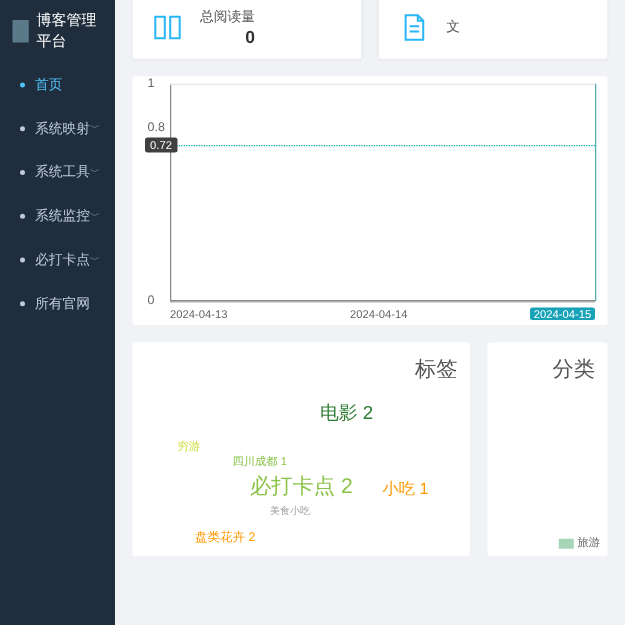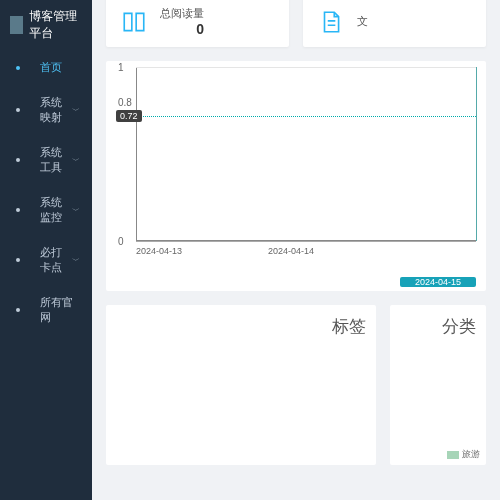--- a/index.html
+++ b/index.html
@@ -4,41 +4,41 @@
 <style>
 * { margin: 0; padding: 0; box-sizing: border-box; font-family: -apple-system, BlinkMacSystemFont, "Helvetica Neue", Arial, sans-serif; }
 body { background: #f0f2f5; width: 500px; height: 500px; overflow: hidden; font-size: 12px; }
 .layout { display: flex; height: 100%; }
 .sidebar { width: 92px; background: #1f2d3d; color: #bfcbd9; flex-shrink: 0; height: 100%; }
 .brand { display: flex; align-items: center; padding: 8px 10px; color: #fff; font-size: 12px; }
 .brand-logo { width: 18px; height: 18px; background: #5a7a8a; margin-right: 6px; }
 .menu { list-style: none; }
 .menu-item { display: flex; align-items: center; justify-content: space-between; padding: 10px 12px; color: #bfcbd9; font-size: 11px; cursor: pointer; }
 .menu-item.active { color: #4fc3f7; }
-.menu-item .mi-left { display: flex; align-items: center; gap: 16px; justify-content: flex-end; }
+.menu-item .mi-left { display: flex; align-items: center; gap: 4px; justify-content: flex-end; }
 .menu-item .mi-icon { width: 12px; height: 12px; display: inline-block; }
 .menu-item .chev { font-size: 8px; color: #8a99a8; }
 .main { flex: 1; overflow: hidden; padding: 0; text-align: right; }
 .stats-row { display: flex; gap: 14px; padding: 0 14px; margin-top: -4px; }
 .stat-card { flex: 1; background: #fff; padding: 10px 14px; display: flex; align-items: center; gap: 12px; border-radius: 2px; box-shadow: 0 1px 3px rgba(0,0,0,0.05); }
 .stat-icon { width: 28px; height: 28px; color: #29b6f6; display:flex; align-items:center; justify-content:center; }
 .stat-text { display: flex; flex-direction: column; }
 .stat-label { color: #555; font-size: 11px; }
 .stat-value { font-size: 14px; font-weight: 600; color: #333; }
 .chart-card { background: #fff; margin: 14px; padding: 6px 10px 4px 10px; border-radius: 2px; position: relative; }
 .chart-area { position: relative; height: 175px; margin-left: 20px; margin-bottom: 4px; border-bottom: 1px solid #aaa; }
 .tick-y { position: absolute; left: -18px; font-size: 10px; color: #666; transform: translateY(-50%); }
 .gridline { position: absolute; left: 0; right: 0; border-top: 1px solid #e5e5e5; }
 .baseline { position: absolute; left: 0; right: 0; bottom: 0; border-top: 1px solid #888; }
 .yaxis-line { position:absolute; left:0; top:0; bottom:0; border-left:1px solid #888; }
 .hover-line { position: absolute; top: 0; bottom: 0; width: 0; border-left: 1px solid #5aa; }
 .hover-dashed { position: absolute; left: 0; right: 0; border-top: 1px dotted #0aa; }
 .hover-badge { position: absolute; left: -20px; background: #404040; color: #fff; font-size: 9px; padding: 1px 4px; border-radius: 2px; transform: translateY(-50%); }
 .xticks { display: flex; justify-content: space-between; font-size: 9px; color: #666; margin-left: 20px; }
-.xtick-active { background: #17a2b8; color: #fff; padding: 0 15px; border-radius: 2px; margin-top: 31px; }
+.xtick-active { background: #17a2b8; color: #fff; padding: 0 3px; border-radius: 2px; }
 .tooltip { position: absolute; right: -8px; top: 60px; background: rgba(60,60,60,0.92); color: #eee; font-size: 9px; padding: 6px 8px; border-radius: 3px; line-height: 1.6; width: 58px; overflow:hidden; }
 .dot { display: inline-block; width: 6px; height: 6px; border-radius: 50%; margin-right: 4px; vertical-align: middle; }
 .bottom-row { display: flex; gap: 14px; padding: 0 14px; }
 .panel { background: #fff; flex: 1; padding: 10px; border-radius: 2px; position: relative; min-height: 160px; }
 .panel.right { flex: 0 0 96px; overflow:hidden; }
 .panel-title { color: #555; font-size: 17px; margin-bottom: 8px; }
 .tag-cloud { position: relative; height: 120px; }
 .tag { position: absolute; white-space: nowrap; }
 .legend-bottom { position: absolute; bottom: 4px; right: 6px; font-size: 9px; color: #666; display: flex; align-items: center; gap: 3px; }
 .legend-box { width: 12px; height: 8px; background: #a7d5b8; display: inline-block; }
@@ -150,20 +150,29 @@
       <div class="xticks">
         <span>2024-04-13</span>
         <span>2024-04-14</span>
         <span class="xtick-active">2024-04-15</span>
       </div>
     </div>
 
     <div class="bottom-row">
       <div class="panel">
         <div class="panel-title">标签</div>
+        <div class="tag-cloud" id="tag-cloud">
+            <span class="tag" style="left: 140px; top: 6px; color: rgb(46, 125, 50); font-size: 15px;">电影 2</span>
+            <span class="tag" style="left: 26px; top: 36px; color: rgb(205, 220, 57); font-size: 9px;">穷游</span>
+            <span class="tag" style="left: 70px; top: 48px; color: rgb(139, 195, 74); font-size: 9px;">四川成都 1</span>
+            <span class="tag" style="left: 84px; top: 62px; color: rgb(139, 195, 74); font-size: 17px;">必打卡点 2</span>
+            <span class="tag" style="left: 190px; top: 67px; color: rgb(255, 152, 0); font-size: 13px;">小吃 1</span>
+            <span class="tag" style="left: 100px; top: 88px; color: rgb(158, 158, 158); font-size: 8px;">美食小吃</span>
+            <span class="tag" style="left: 40px; top: 108px; color: rgb(255, 152, 0); font-size: 10px;">盘类花卉 2</span>
+          </div>
       </div>
       <div class="panel right">
         <div class="panel-title">分类</div>
         <div class="legend-bottom">
           <span class="legend-box"></span>
           <span>旅游</span>
         </div>
       </div>
     </div>
   </main>

